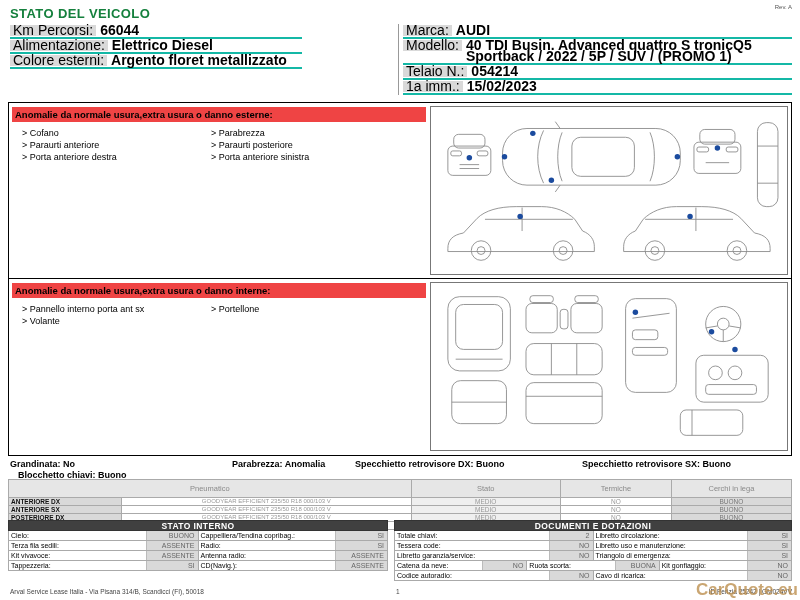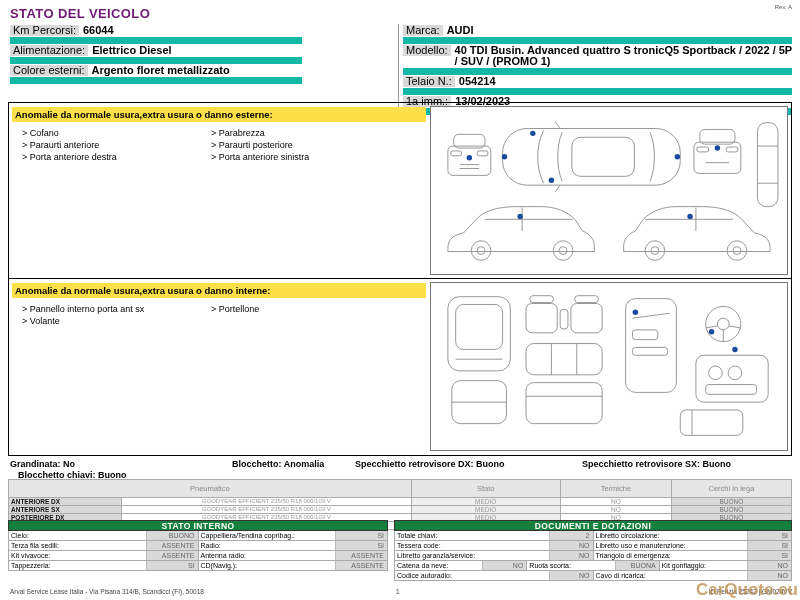--- a/index.html
+++ b/index.html
@@ -1,32 +1,32 @@
 <!DOCTYPE html>
 <html><head>
 <meta charset="utf-8">
 <style>
   *{margin:0;padding:0;box-sizing:border-box;}
   html,body{background:#fff;}
   .page{position:relative;width:800px;height:600px;background:#fff;overflow:hidden;
         font-family:"Liberation Sans",sans-serif;color:#000;}
 
-  .title{position:absolute;left:10px;top:6px;font-size:13px;font-weight:bold;color:#701a75;letter-spacing:.4px;}
+  .title{position:absolute;left:10px;top:6px;font-size:13px;font-weight:bold;color:#15803d;letter-spacing:.4px;}
   .rev{position:absolute;right:8px;top:4px;font-size:6px;color:#555;}
 
   .info-left{position:absolute;left:10px;top:24px;width:292px;}
   .info-right{position:absolute;left:398px;top:24px;width:394px;border-left:1px solid #999;padding-left:4px;}
-  .info-row{display:flex;align-items:flex-start;border-bottom:7px solid #14b8a6;padding:1px 0;font-size:11px;line-height:11px;}
+  .info-row{display:flex;align-items:flex-start;border-bottom:2px solid #14b8a6;padding:1px 0;font-size:14px;line-height:11px;}
   .info-label{background:#d9d9d9;padding:0 3px;white-space:nowrap;}
   .info-value{font-weight:bold;padding-left:4px;}
 
   .main-box{position:absolute;left:8px;top:102px;width:784px;height:354px;border:1px solid #000;}
   .section{position:relative;height:176px;}
   .section.ext{border-bottom:1px solid #000;}
-  .section-title{position:absolute;left:3px;top:4px;width:414px;background:#fde047;font-size:9.5px;font-weight:bold;padding:2px 3px;}
+  .section-title{position:absolute;left:3px;top:4px;width:414px;background:#ef4444;font-size:9.5px;font-weight:bold;padding:2px 3px;}
   .item-col{position:absolute;top:24px;font-size:9px;line-height:12px;margin-left:6px;}
   .item-col.col1{left:7px;}
   .item-col.col2{left:196px;}
   .item{white-space:nowrap;}
   .diagram-box{position:absolute;right:3px;top:3px;width:358px;height:169px;border:1px solid #777;background:#fff;}
   .diag-svg{width:100%;height:100%;display:block;}
 
   .cond-line{position:absolute;left:10px;width:782px;height:11px;font-size:9px;font-weight:bold;}
   #cond1{top:459px;} #cond2{top:470px;}
   .cond-line span.pair{position:absolute;top:0;white-space:nowrap;}
@@ -41,21 +41,21 @@
   .tires td{border:1px solid #aaa;padding:0 2px;height:7px;font-size:6.5px;line-height:7px;}
   .tires td.pos{background:#d9d9d9;font-weight:bold;color:#111;}
   .tires td.tire{color:#999;text-align:center;font-size:6px;white-space:nowrap;overflow:hidden;}
   .tires td.stato{color:#999;text-align:center;background:#efefef;}
   .tires td.term{color:#999;text-align:center;}
   .tires td.cerchi{color:#777;text-align:center;background:#d9d9d9;}
 
   .bt{position:absolute;top:520px;font-size:7px;}
   .bt-left{left:8px;width:380px;}
   .bt-right{left:394px;width:398px;}
-  .bt-header{height:11px;line-height:11px;background:#15803d;color:#fff;font-weight:bold;text-align:center;font-size:8.5px;letter-spacing:.4px;border:1px solid #333;}
+  .bt-header{height:11px;line-height:11px;background:#404040;color:#fff;font-weight:bold;text-align:center;font-size:8.5px;letter-spacing:.4px;border:1px solid #333;}
   .bt-row{display:flex;border:1px solid #aaa;border-top:none;height:10px;}
   .bt-pair{display:flex;flex:1;border-right:1px solid #aaa;min-width:0;}
   .bt-pair:last-child{border-right:none;}
   .bt-label{flex:1;padding:0 2px;line-height:9px;white-space:nowrap;overflow:hidden;}
   .bt-val{width:52px;background:#d9d9d9;color:#666;text-align:right;padding:0 3px;line-height:9px;border-left:1px solid #bbb;white-space:nowrap;}
   .bt-right .bt-val{width:44px;}
 
   .footer-left{position:absolute;left:10px;top:588px;font-size:6.5px;color:#444;}
   .footer-page{position:absolute;left:396px;top:588px;font-size:6.5px;color:#444;}
   .footer-right{position:absolute;right:8px;top:588px;font-size:6.5px;color:#444;}
@@ -94,21 +94,21 @@
       <div class="info-row">
         <span class="info-label">Modello:</span>
         <span class="info-value">40 TDI Busin. Advanced quattro S tronicQ5 Sportback / 2022 / 5P / SUV / (PROMO 1)</span>
       </div>
       <div class="info-row">
         <span class="info-label">Telaio N.:</span>
         <span class="info-value">054214</span>
       </div>
       <div class="info-row">
         <span class="info-label">1a imm.:</span>
-        <span class="info-value">13/02/2023</span>
+        <span class="info-value">15/02/2023</span>
       </div>
     </div>
 
   <div class="main-box">
 
     <div class="section ext">
       <div class="section-title">Anomalie da normale usura,extra usura o danno esterne:</div>
       <div class="item-col col1">
 
       <div class="item">&gt; Cofano</div>
@@ -256,21 +256,21 @@
 
   </div>
 
   <div class="cond-line" id="cond1">
 
   <span class="pair">
         <span>Grandinata:</span>
         <span>No</span>
       </span>
       <span class="pair">
-        <span>Blocchetto:</span>
+        <span>Parabrezza:</span>
         <span>Anomalia</span>
       </span>
       <span class="pair">
         <span>Specchietto retrovisore DX:</span>
         <span>Buono</span>
       </span>
       <span class="pair">
         <span>Specchietto retrovisore SX:</span>
         <span>Buono</span>
       </span>

